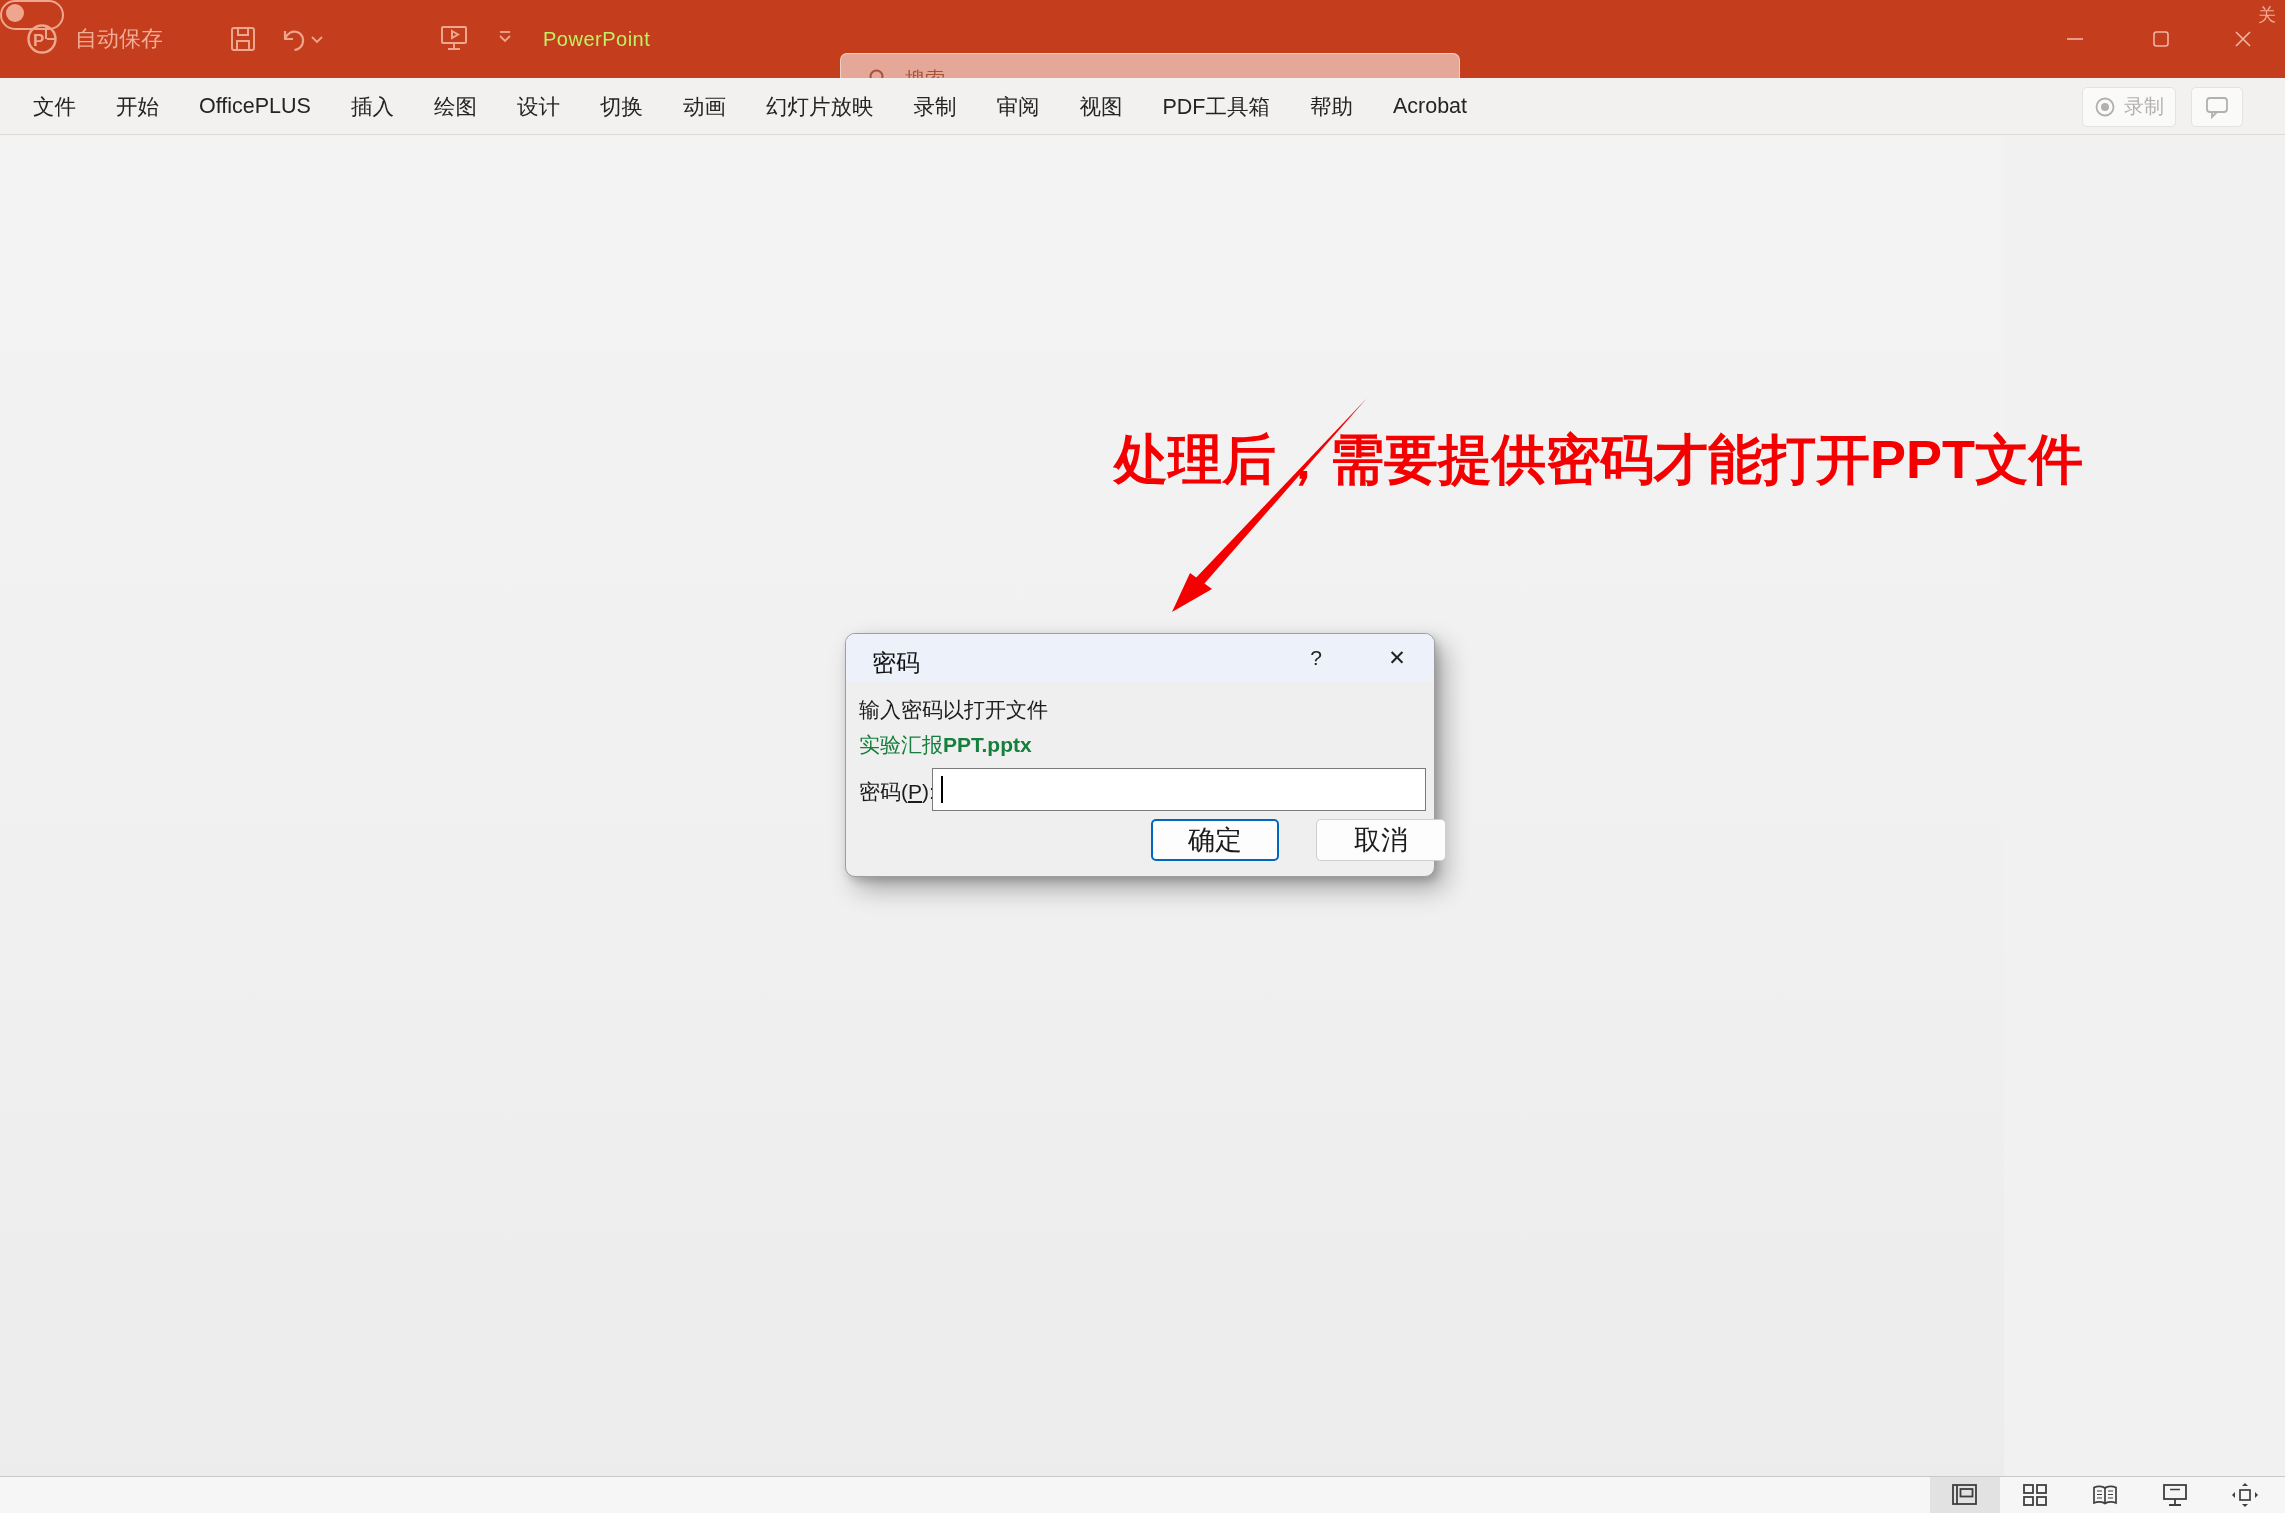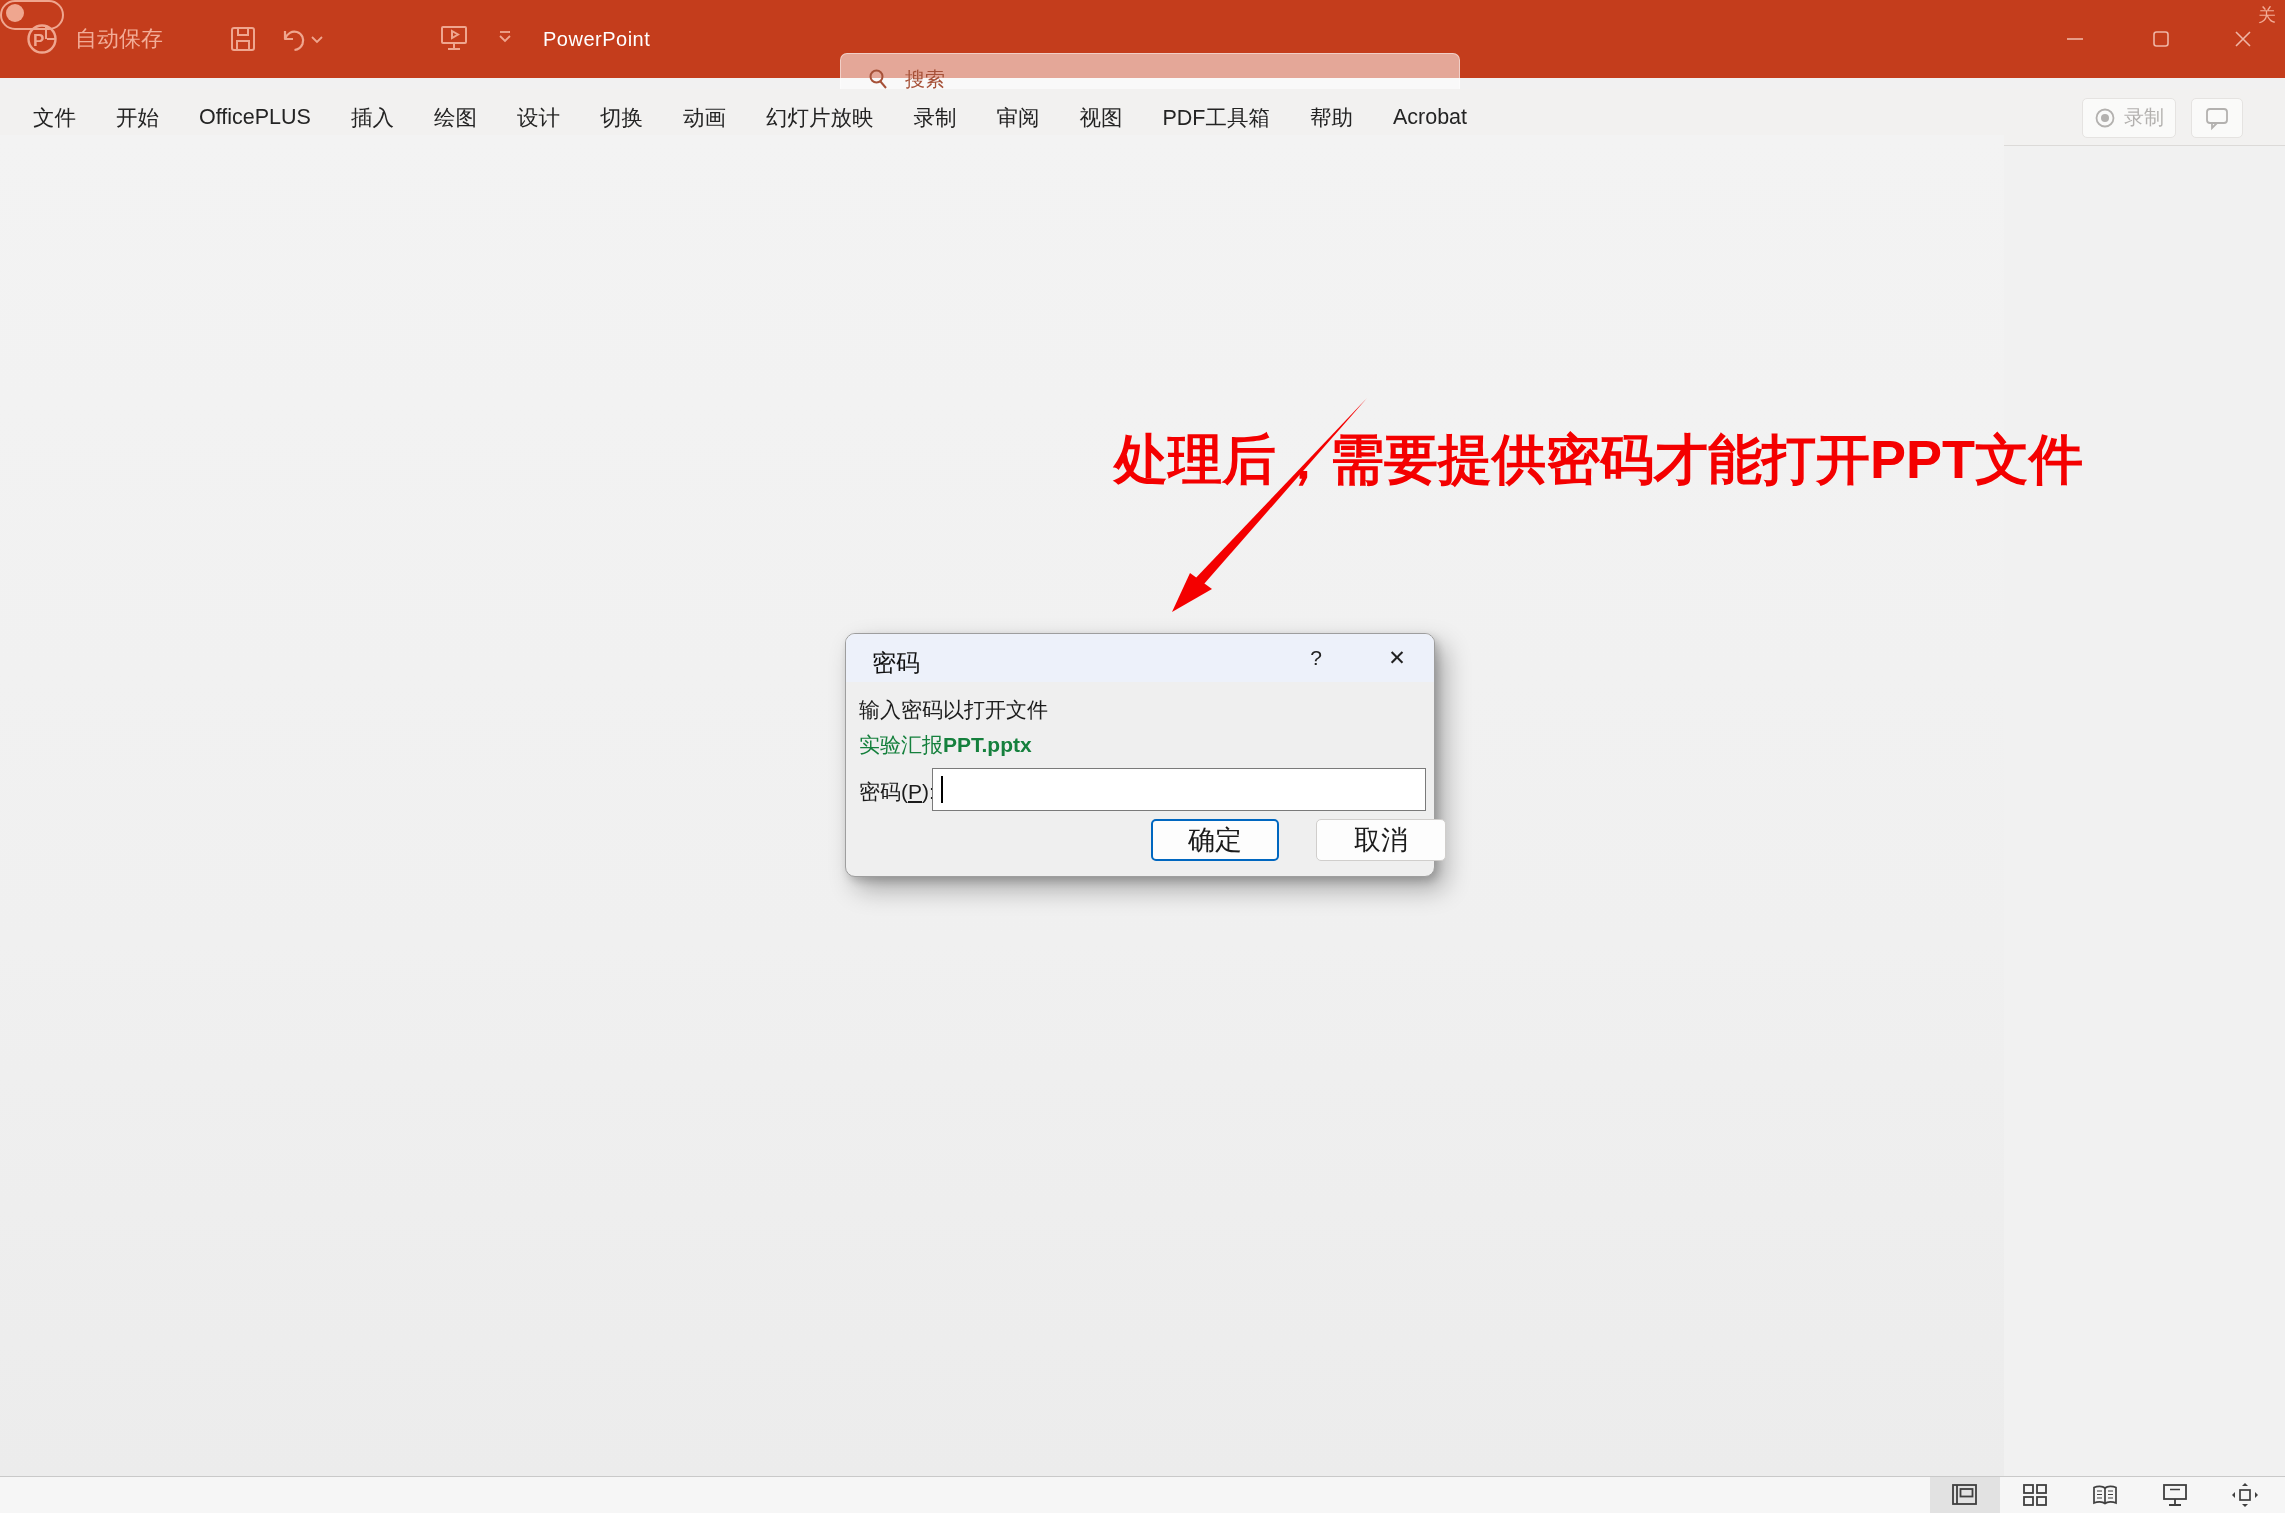--- a/index.html
+++ b/index.html
@@ -17,39 +17,39 @@
   .tb-logo{left:22px;top:19px;width:44px;height:40px;}
   .tb-autosave-label{left:75px;top:0;height:78px;font-size:22px;color:#F2AC97;}
   .tb-toggle{left:153px;top:24px;width:64px;height:30px;border:2px solid #EFA68F;border-radius:16px;box-sizing:border-box;}
   .tb-toggle-knob{position:absolute;left:6px;top:4px;width:18px;height:18px;border-radius:50%;background:#EFA68F;}
   .tb-toggle-state{position:absolute;right:9px;top:3px;font-size:18px;color:#F2AC97;}
   .tb-save{left:228px;top:25px;width:30px;height:28px;}
   .tb-undo{left:278px;top:24px;width:30px;height:30px;}
   .tb-undo-chev{left:310px;top:34px;width:14px;height:10px;}
   .tb-show{left:438px;top:22px;width:32px;height:32px;}
   .tb-show-chev{left:496px;top:30px;width:18px;height:14px;}
-  .tb-appname{left:543px;top:0;height:78px;font-size:20px;color:#ffffff;letter-spacing:0.5px;}
+  .tb-appname{left:543px;top:0;height:78px;font-size:20px;color:#bef264;letter-spacing:0.5px;}
   .tb-search{
     position:absolute;left:840px;top:9px;width:620px;height:52px;
     background:rgba(255,255,255,0.55);border:1px solid rgba(255,255,255,0.45);
     border-radius:7px;box-sizing:border-box;display:flex;align-items:center;margin-top:44px;
   }
   .tb-search svg{margin-left:26px;flex:0 0 auto;}
   .tb-search input{
     flex:1;margin-left:14px;margin-right:16px;background:transparent;border:none;outline:none;
     font-size:20px;color:#7E3A26;font-family:"Liberation Sans",sans-serif;
   }
   .tb-search input::placeholder{color:#A65138;opacity:1;}
   .winctl{position:absolute;top:0;height:78px;width:64px;display:flex;align-items:center;justify-content:center;}
   .winctl-min{left:2043px;} .winctl-max{left:2129px;} .winctl-close{left:2211px;}
   
   .menubar{
     position:absolute;left:0;top:78px;width:2285px;height:57px;
     background:#F2F1F0;border-bottom:1px solid #DCDAD8;box-sizing:border-box;
-    display:flex;align-items:center;padding-left:13px;margin-top:11px;
+    display:flex;align-items:center;padding-left:13px;
   }
   .menu-item{
     font-size:21.5px;color:#242424;padding:0 20px;white-space:nowrap;cursor:default;
   }
   .menu-right{position:absolute;right:0;top:0;height:57px;display:flex;align-items:center;gap:15px;padding-right:42px;}
   .mr-btn{
     height:40px;background:#FAFAF9;border:1px solid #E5E3E1;border-radius:5px;
     display:flex;align-items:center;justify-content:center;box-sizing:border-box;
   }
   .mr-record{width:94px;gap:8px;}

